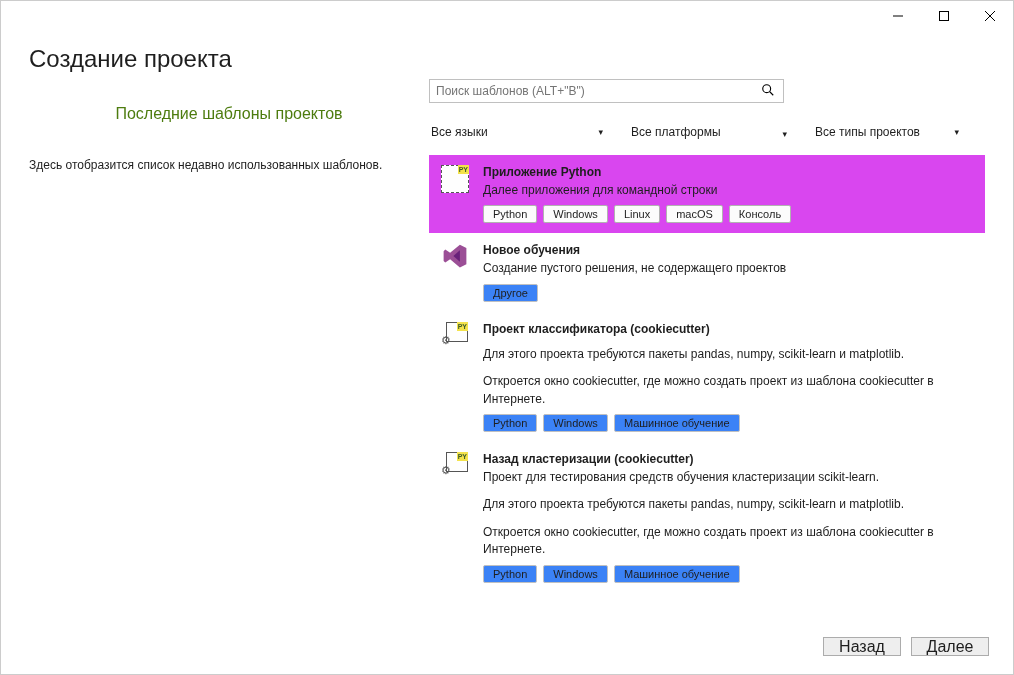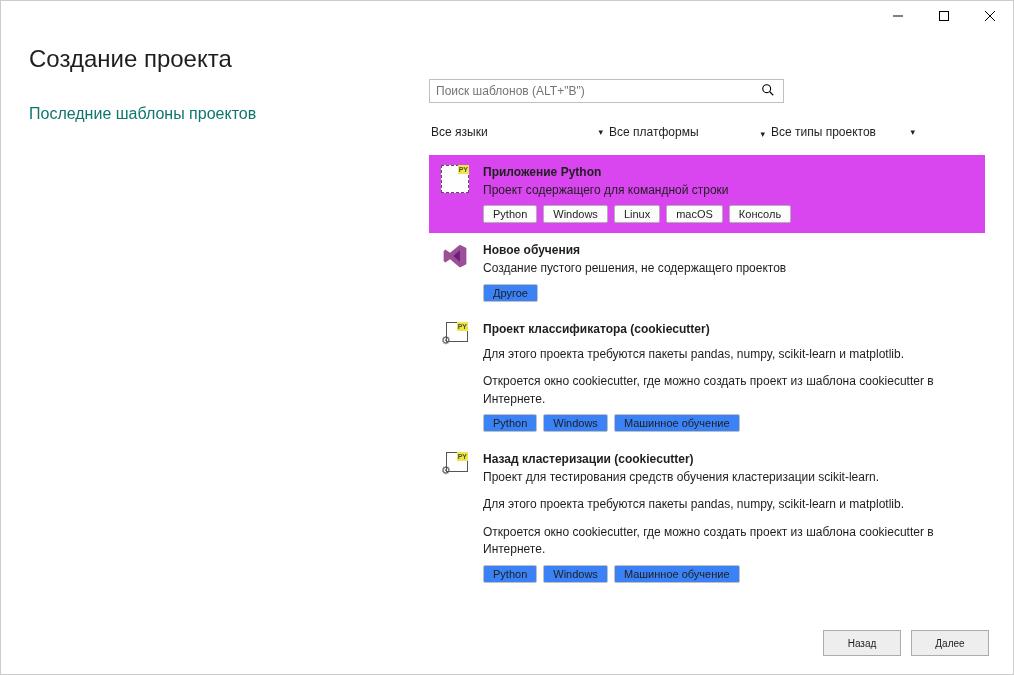--- a/index.html
+++ b/index.html
@@ -41,22 +41,23 @@
     padding: 0 28px 0 28px;
     height: 540px;
   }
   .left-col {
     width: 400px;
     padding-top: 28px;
   }
   .left-heading {
     font-size: 16px;
     font-weight: 400;
-    color: #0f766e;
+    color: #4d7c0f;
     margin-bottom: 34px;
+    text-align: center;
   }
   .left-text {
     font-size: 12px;
     color: #1e1e1e;
     line-height: 1.4;
   }
   .right-col {
     flex: 1;
     display: flex;
     flex-direction: column;
@@ -82,20 +83,21 @@
     color: #717171;
     font-family: inherit;
   }
   .search-icon {
     font-size: 13px;
     color: #1e1e1e;
     padding: 0 4px;
   }
   .filters-row {
     display: flex;
+    gap: 22px;
     margin-bottom: 12px;
   }
   .filter-select {
     border: none;
     border-bottom: 0px;
     font-size: 12px;
     color: #1e1e1e;
     background: #fff;
     display: flex;
     align-items: center;
@@ -168,24 +170,24 @@
     right: 0;
     left: 0;
     padding: 14px 24px 18px 24px;
     display: flex;
     justify-content: flex-end;
     gap: 10px;
     background: #fff;
   }
   .footer-btn {
     min-width: 78px;
-    height: 26px;
+    height: 19px;
     border: 1px solid #acacac;
     background: #eeeeee;
-    font-size: 10px;
+    font-size: 16px;
     font-family: inherit;
     color: #1e1e1e;
     cursor: default;
     padding: 0 14px;
   }
   
   .ico-python-app {
     width: 28px; height: 28px;
     border: 1px dashed #555;
     position: relative;
@@ -246,20 +248,21 @@
         <line x1="10" y1="0" x2="0" y2="10" stroke="#000" stroke-width="1"></line>
       </svg>
   </div>
 </div>
 
 <h1 class="page-title">Создание проекта</h1>
 
 <div class="content">
   <div class="left-col">
     <div class="left-heading">Последние шаблоны проектов</div>
+    <div class="left-text">Здесь отобразится список недавно использованных шаблонов.</div>
   </div>
 
   <div class="right-col">
     <div class="search-row">
       <div class="search-box">
         <input class="search-input" placeholder="Поиск шаблонов (ALT+&quot;В&quot;)" style="">
         <span class="search-icon">
           <svg width="14" height="14" viewBox="0 0 16 16">
               <circle cx="6.5" cy="6.5" r="4.5" fill="none" stroke="#000" stroke-width="1.3"></circle>
               <line x1="10" y1="10" x2="14" y2="14" stroke="#000" stroke-width="1.3"></line>
@@ -285,21 +288,21 @@
 
     <div class="template-list" id="template-list">
         <div class="template-item selected">
           <div class="tpl-icon">
             <div class="ico-python-app">
               <span class="ico-py-badge">PY</span>
             </div>
           </div>
           <div class="tpl-body">
             <div class="tpl-title">Приложение Python</div>
-            <div class="tpl-desc">Проект содержащего для командной строки</div>
+            <div class="tpl-desc">Далее приложения для командной строки</div>
             <div class="tpl-tags">
               <span class="tpl-tag">Python</span>
               <span class="tpl-tag">Windows</span>
               <span class="tpl-tag">Linux</span>
               <span class="tpl-tag">macOS</span>
               <span class="tpl-tag">Консоль</span>
             </div>
           </div>
         </div>
         <div class="template-item">

